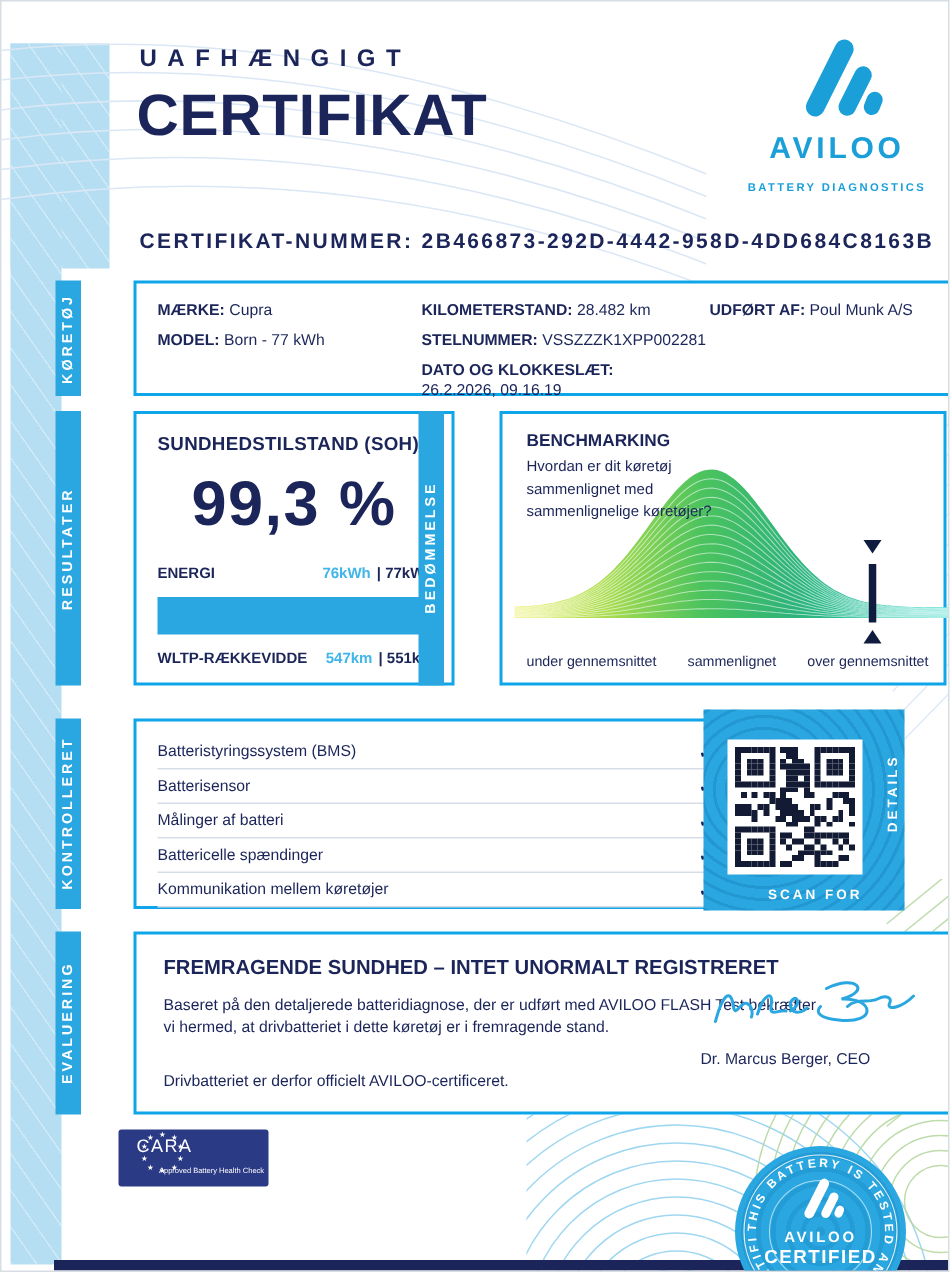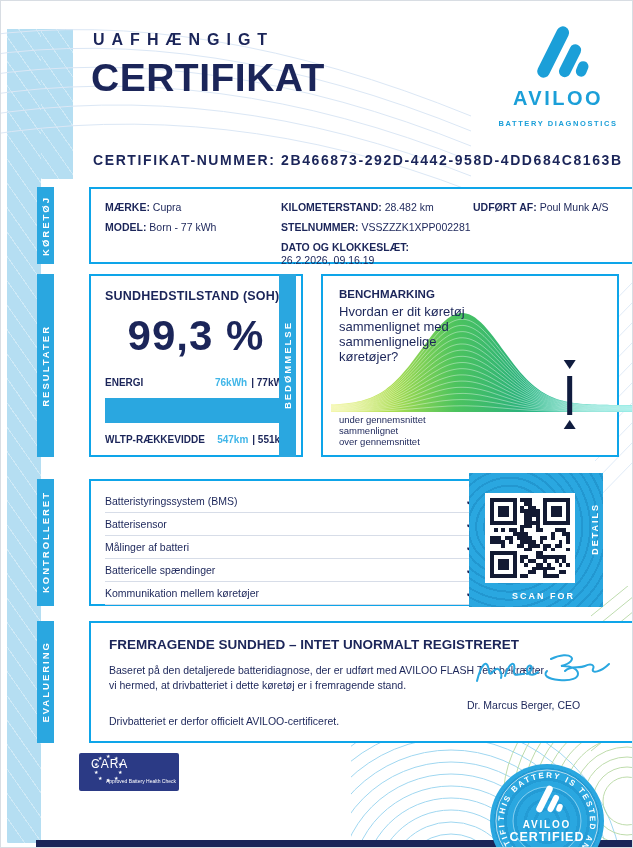--- a/index.html
+++ b/index.html
@@ -46,23 +46,23 @@
   .metric-row .tot { margin-left:4px; }
   #energy-row { top:101px; }
   #range-row { top:158px; }
   #energy-bar { position:absolute; left:14px; right:12px; top:122px; height:25px; background:#2aa7e0; }
   #bar-marker { position:absolute; right:0; top:-1px; bottom:-1px; width:4px; background:#101c3f; }
   .bar-tri { position:absolute; right:10px; font-size:9px; color:#101c3f; line-height:9px; }
   #tri-down { top:111px; } #tri-up { top:149px; }
 
   
   #bench-title { position:absolute; left:16px; top:12px; font-size:11.5px; font-weight:800; z-index:2; }
-  #bench-q { position:absolute; left:16px; top:28px; width:128px; font-size:13px; line-height:15px; z-index:2; }
+  #bench-q { position:absolute; left:16px; top:28px; width:128px; font-size:10px; line-height:15px; z-index:2; }
   #bench-svg { position:absolute; left:8px; top:26px; width:312px; height:132px; z-index:1; }
-  #bench-axis { position:absolute; left:16px; right:10px; bottom:8px; display:flex; justify-content:space-between; font-size:9.5px;flex-direction:column; }
+  #bench-axis { position:absolute; left:16px; right:10px; bottom:8px; display:flex; justify-content:space-between; font-size:9.5px; }
 
   
   #check-list { margin:9px 14px 0; }
   .check-row { display:flex; justify-content:space-between; align-items:center; height:23px; border-bottom:1px solid #d7dde8; font-size:10.5px; }
   .check-row .check { font-size:11px; font-weight:700; }
 
   
   #qr-panel { position:absolute; left:468px; top:472px; width:134px; height:134px; background:#2aa7e0; z-index:2;
     background-image:repeating-radial-gradient(circle at 30% 40%, rgba(13,110,168,.28) 0 2px, transparent 2px 8px); }
   #qr-white { position:absolute; left:16px; top:20px; width:90px; height:90px; background:#fff; padding:5px; }
@@ -226,21 +226,21 @@
     <span id="tri-up" class="bar-tri">▲</span>
     <div id="range-row" class="metric-row">
       <span>WLTP-RÆKKEVIDDE</span>
       <span><span class="cur">547km</span><span class="tot">| 551km</span></span>
     </div>
   </div>
 
   <div class="tab" style="left:278px;top:273px;height:183px;">
     <span>BEDØMMELSE</span>
   </div>
-  <div class="box" style="left:288px;top:273px;width:298px;height:183px;">
+  <div class="box" style="left:300px;top:273px;width:298px;height:183px;">
     <div id="bench-title">BENCHMARKING</div>
     <div id="bench-q">Hvordan er dit køretøj sammenlignet med sammenlignelige køretøjer?</div>
     <svg id="bench-svg" viewBox="0 0 312 132">
         <defs>
           <linearGradient id="bg1" x1="0" y1="0" x2="1" y2="0">
             <stop offset="0.00" stop-color="#e9ef55"></stop>
             <stop offset="0.20" stop-color="#a8dc4f"></stop>
             <stop offset="0.40" stop-color="#4cc35e"></stop>
             <stop offset="0.60" stop-color="#2db37b"></stop>
             <stop offset="0.80" stop-color="#2bc9ad"></stop>

